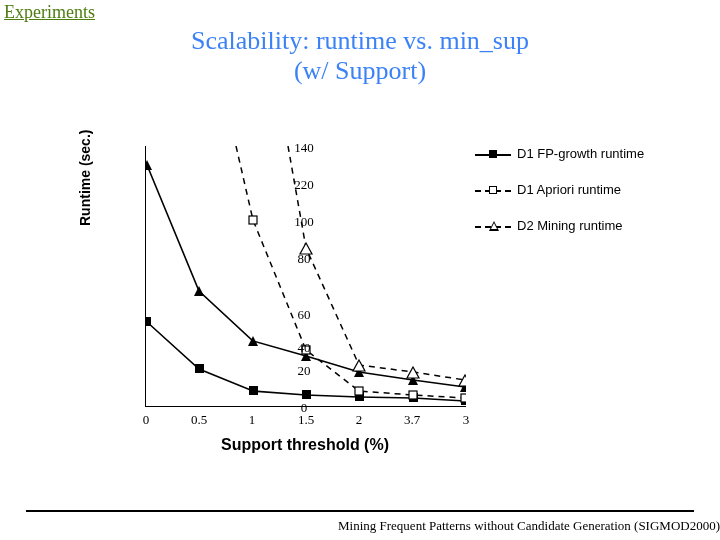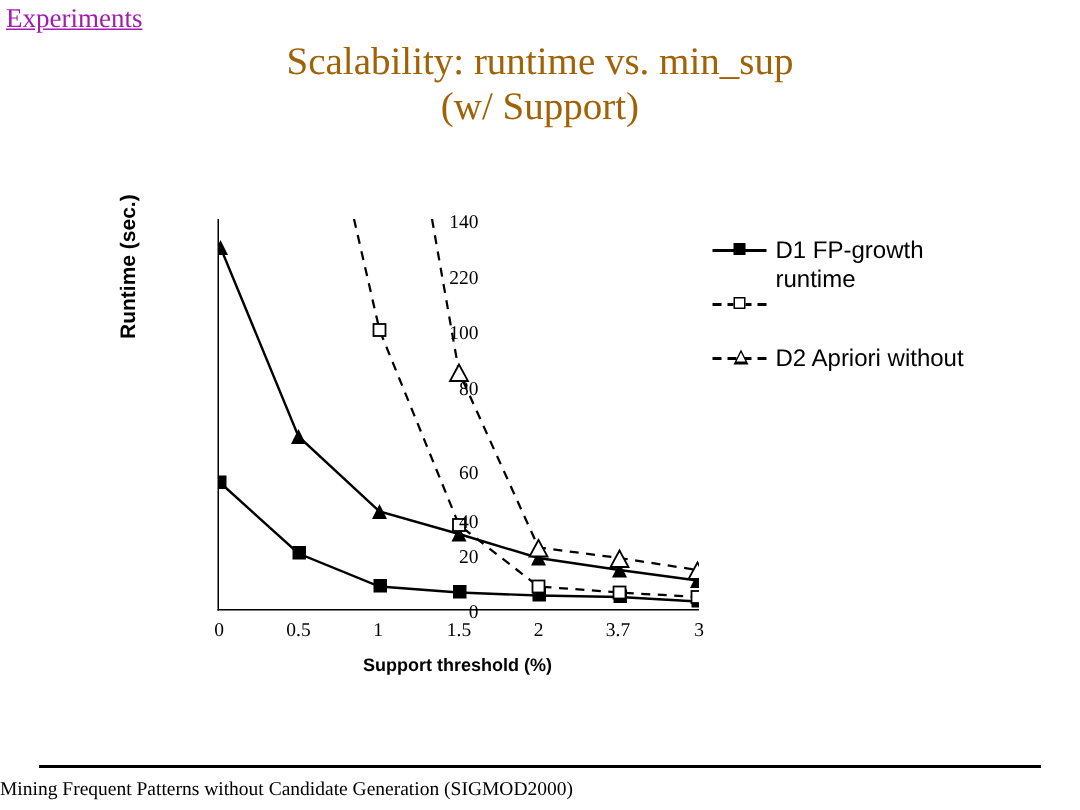--- a/index.html
+++ b/index.html
@@ -1,35 +1,35 @@
 <!DOCTYPE html>
 <html><head>
 <meta charset="utf-8">
 <style>
   html,body{margin:0;padding:0;background:#fff;font-family:"Times New Roman",serif}
   .slide{width:720px;height:540px;position:relative}
-  .section-label{position:absolute;left:4px;top:2px;font-size:18px;color:#a21caf;text-decoration:underline;font-family:"Times New Roman",serif}
-  .title{position:absolute;left:0;top:26px;width:720px;text-align:center;font-size:26px;color:#a16207;line-height:1.15}
+  .section-label{position:absolute;left:4px;top:2px;font-size:18px;color:#4d7c0f;text-decoration:underline;font-family:"Times New Roman",serif}
+  .title{position:absolute;left:0;top:26px;width:720px;text-align:center;font-size:26px;color:#3b82f6;line-height:1.15}
   .chart-box{position:absolute;left:75px;top:136px;width:570px;height:340px}
   .plot{position:absolute;left:70px;top:10px;width:320px;height:260px;border:1px solid #000;border-top:0;border-right:0}
-  .tick-y{position:absolute;right:326px;font-size:13px;text-align:right;width:30px}
+  .tick-y{position:absolute;right:326px;font-size:13px;text-align:center;width:30px}
   .tick-x{position:absolute;top:276px;font-size:13px;text-align:center;width:30px}
   .ylab{position:absolute;left:2px;top:90px;font-size:14px;font-weight:bold;transform:rotate(-90deg);transform-origin:left top;font-family:Arial,sans-serif}
-  .xlab{position:absolute;left:70px;top:300px;width:320px;text-align:center;font-size:12px;font-weight:bold;font-family:Arial,sans-serif}
-  .legend{position:absolute;left:400px;top:22px;font-size:16px;font-family:Arial,sans-serif;line-height:1.2}
+  .xlab{position:absolute;left:70px;top:300px;width:320px;text-align:center;font-size:16px;font-weight:bold;font-family:Arial,sans-serif}
+  .legend{position:absolute;left:400px;top:10px;font-size:13px;font-family:Arial,sans-serif;line-height:1.2}
   .leg-row{height:36px;position:relative;padding-left:42px;width:130px}
   .leg-sw{position:absolute;left:0;top:2px;width:36px;height:12px}
   .leg-line-solid{position:absolute;left:0;top:6px;width:36px;height:0;border-top:2px solid #000}
   .leg-line-dash{position:absolute;left:0;top:6px;width:36px;height:0;border-top:2px dashed #000}
   .leg-sq{position:absolute;left:14px;top:2px;width:8px;height:8px;background:#000}
   .leg-sq-open{position:absolute;left:14px;top:2px;width:6px;height:6px;border:1px solid #000;background:#fff}
   .leg-tri{position:absolute;left:14px;top:1px;width:0;height:0;border-left:5px solid transparent;border-right:5px solid transparent;border-bottom:10px solid #000}
   .leg-tri-open{position:absolute;left:14px;top:1px;width:0;height:0;border-left:5px solid transparent;border-right:5px solid transparent;border-bottom:10px solid #000}
   .leg-tri-open::after{content:"";position:absolute;left:-3px;top:2px;width:0;height:0;border-left:3px solid transparent;border-right:3px solid transparent;border-bottom:6px solid #fff}
-  .footer{position:absolute;left:0;bottom:6px;width:720px;text-align:left;font-size:13px;font-family:"Comic Sans MS",cursive}
+  .footer{position:absolute;left:0;bottom:6px;width:720px;text-align:right;font-size:13px;font-family:"Comic Sans MS",cursive}
   .footer-rule{position:absolute;left:26px;bottom:28px;width:668px;border-top:2px solid #000}
   svg{position:absolute;left:0;top:0}
 </style>
 </head>
 <body>
 <div class="slide">
 
 <div class="section-label">Experiments</div>
 
 <div class="title">
@@ -111,26 +111,27 @@
             <div class="leg-line-solid"></div>
             <div class="leg-sq"></div>
           </div>
       <span>D1 FP-growth runtime</span>
     </div>
     <div class="leg-row">
       <div class="leg-sw">
             <div class="leg-line-dash"></div>
             <div class="leg-sq-open"></div>
           </div>
+      <span>D1 Apriori runtime</span>
     </div>
     <div class="leg-row">
       <div class="leg-sw">
             <div class="leg-line-dash"></div>
             <div class="leg-tri-open"></div>
           </div>
-      <span>D2 Apriori without</span>
+      <span>D2 Mining runtime</span>
     </div>
   </div>
 </div>
 
 <div class="footer-rule"></div>
 <div class="footer">Mining Frequent Patterns without Candidate Generation (SIGMOD2000)</div>
 </div>
 
 </body></html>

